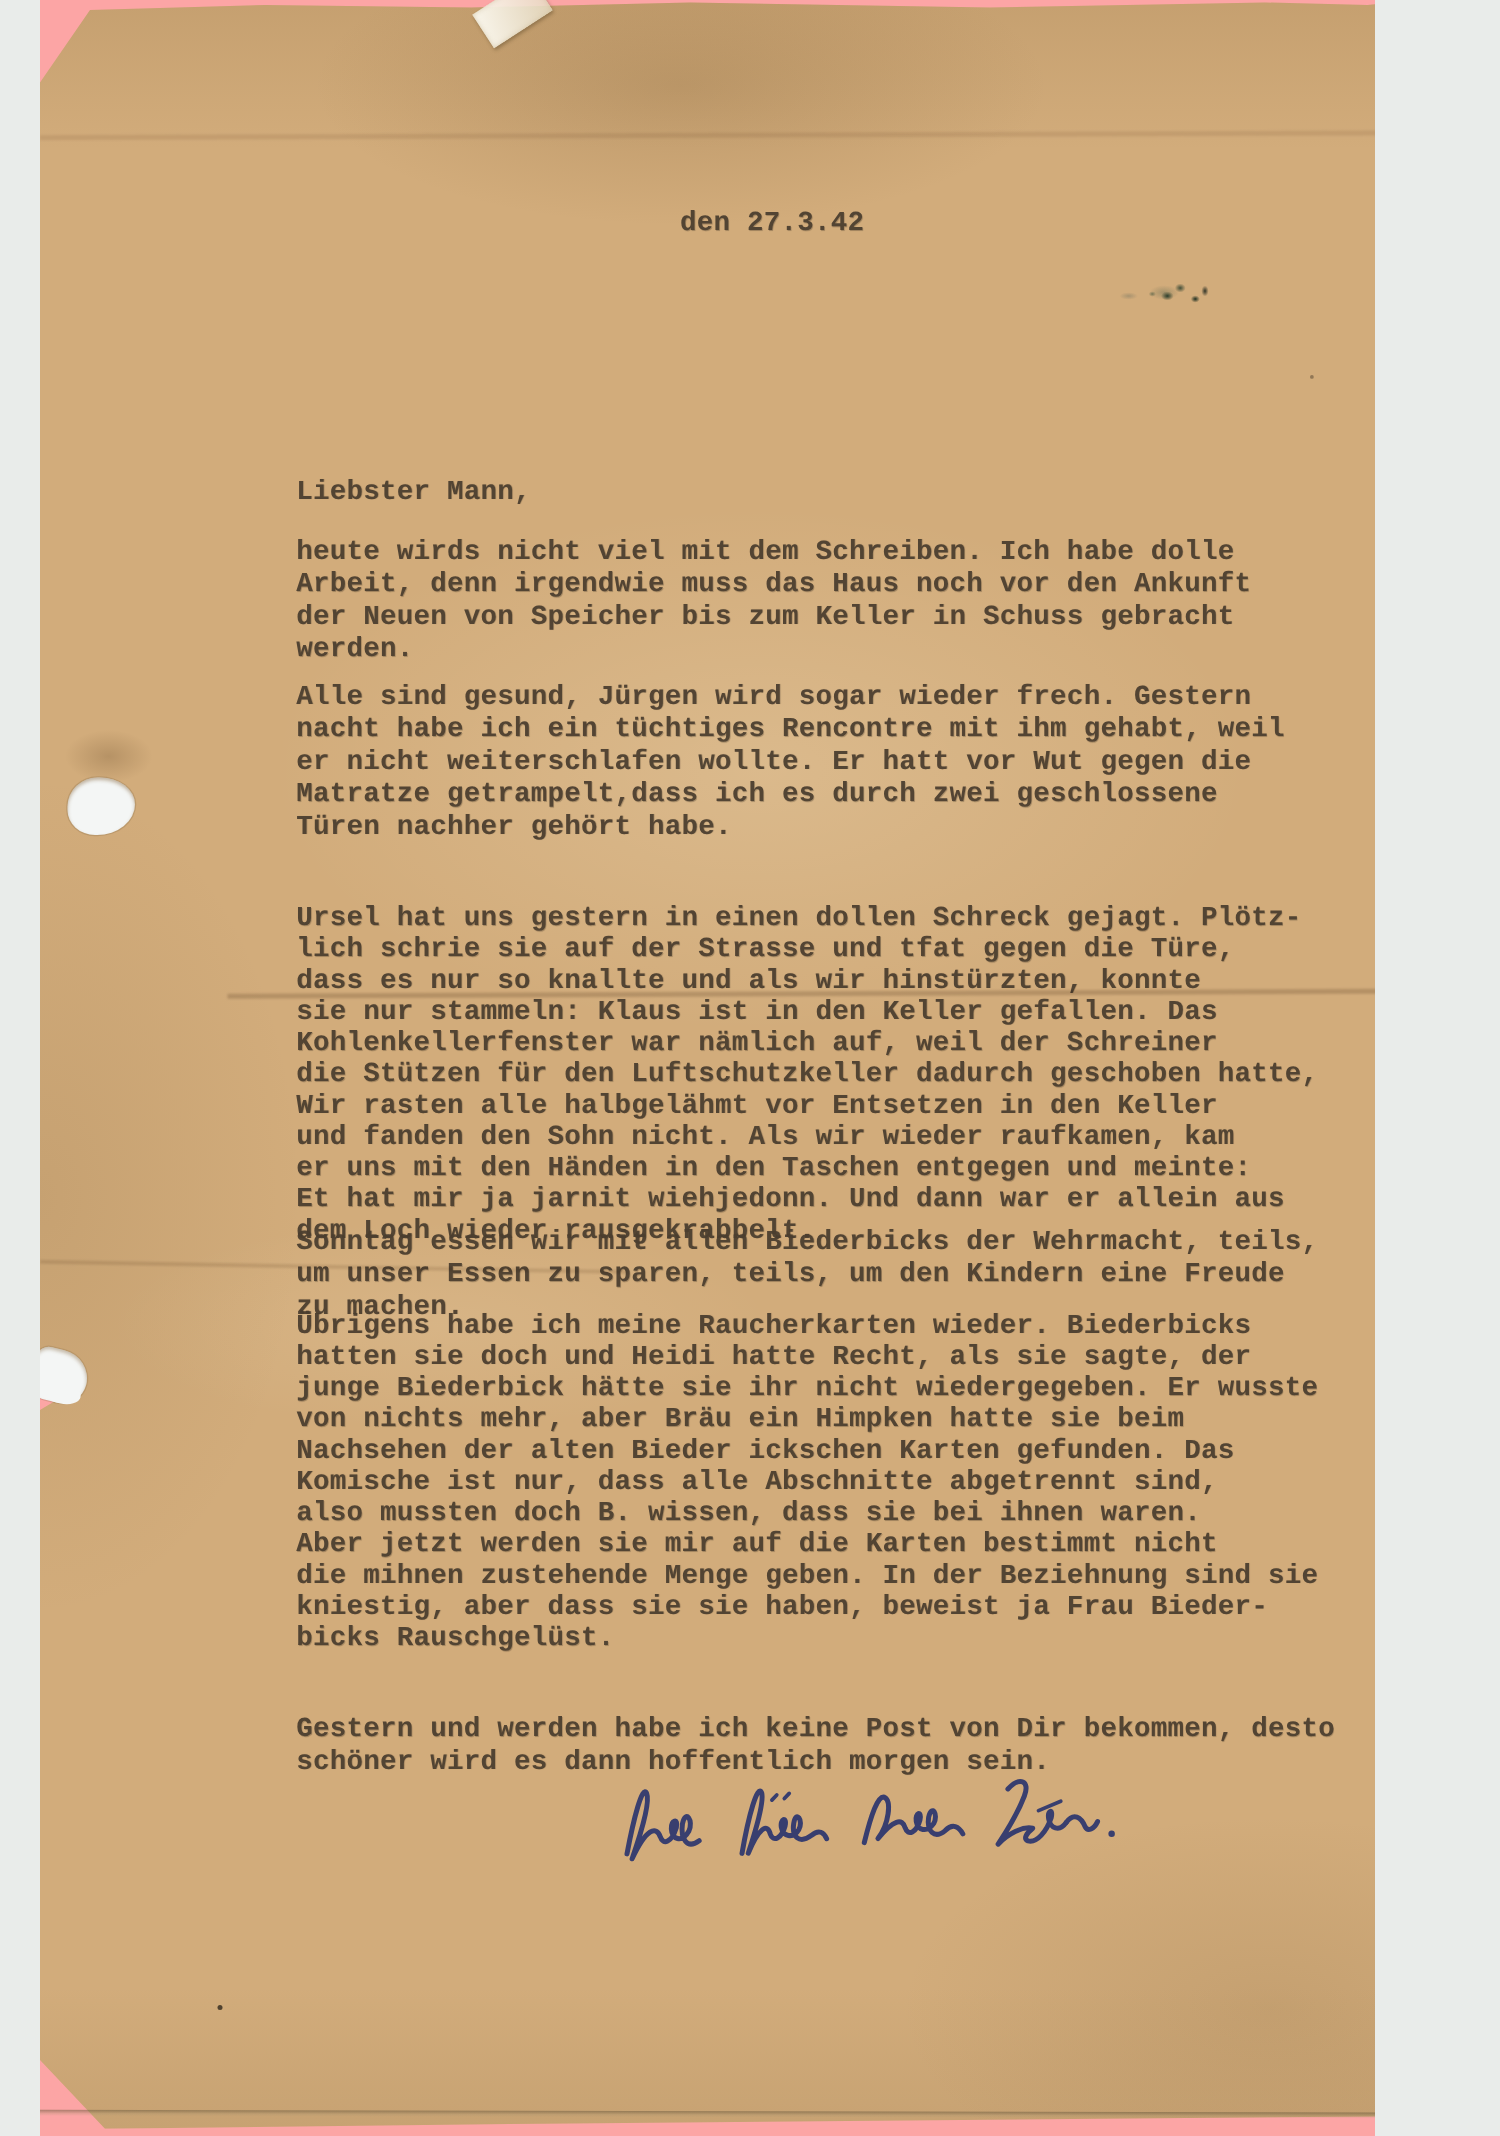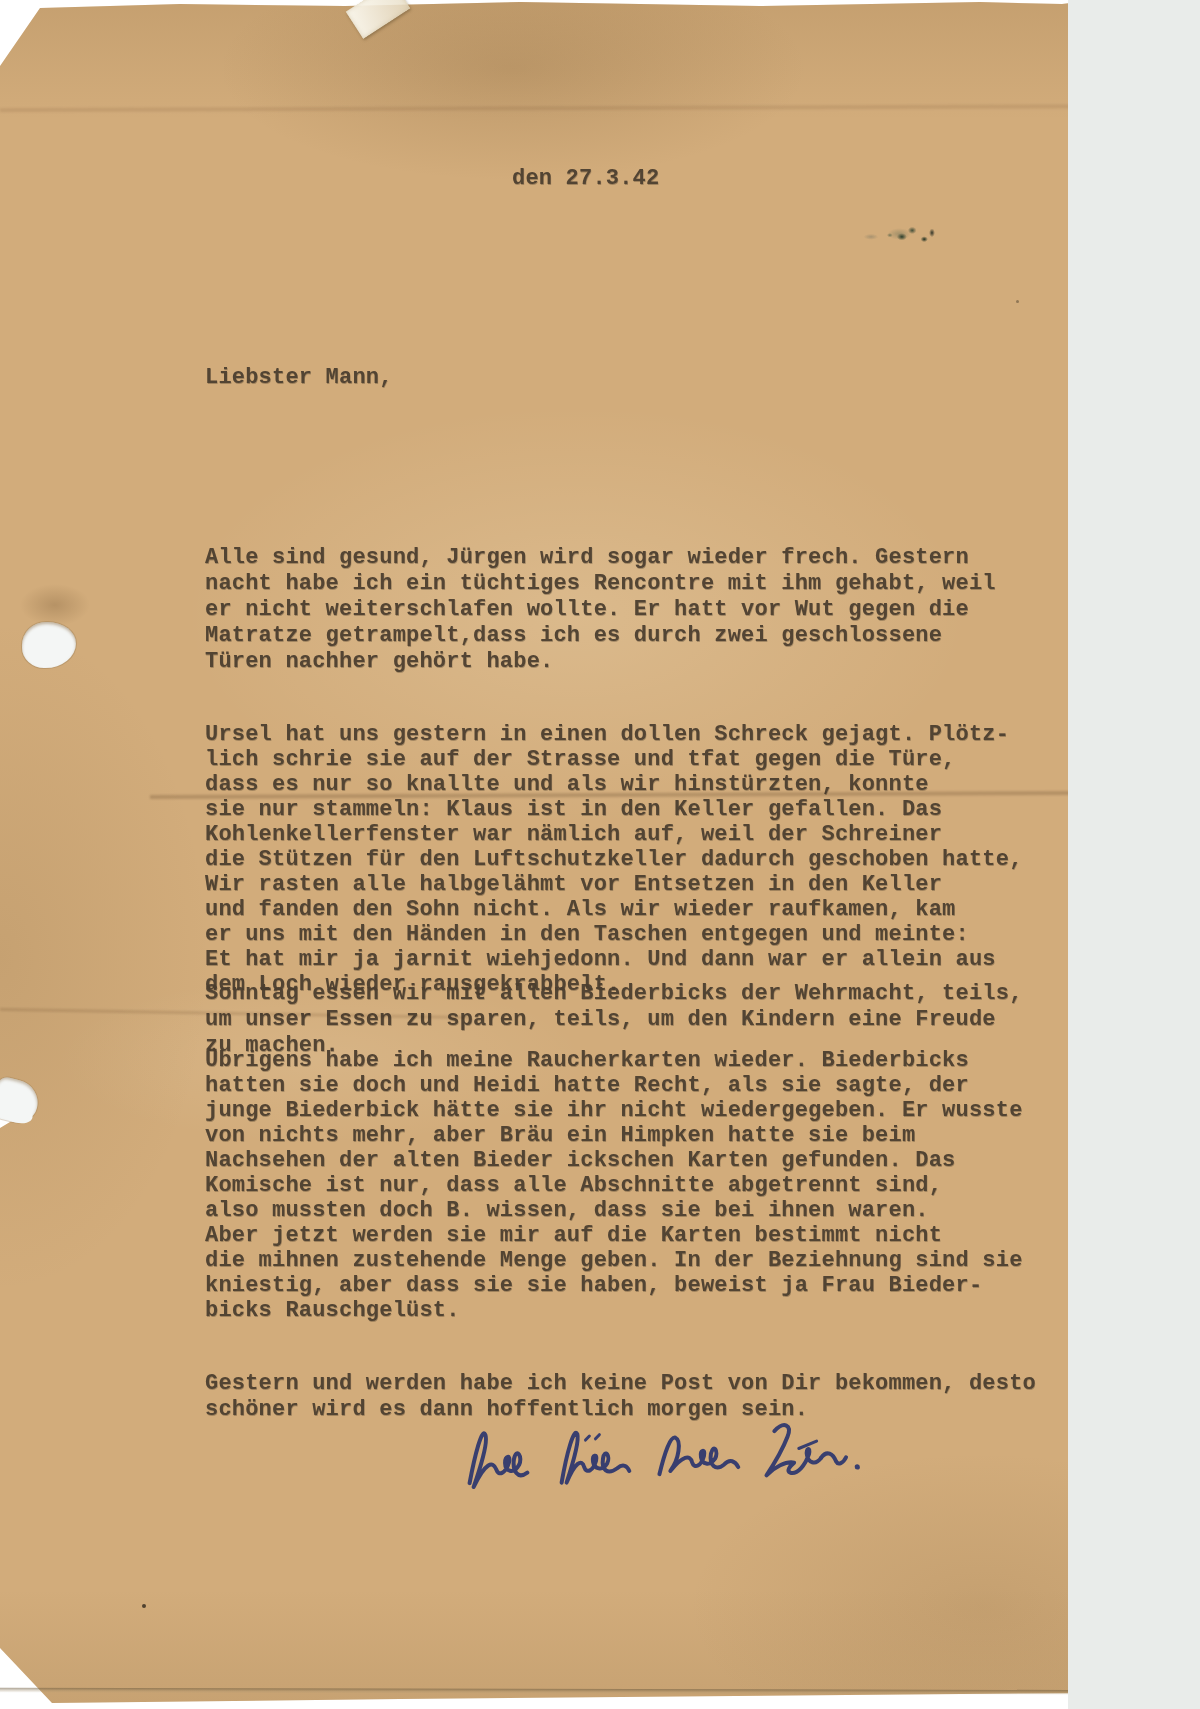--- a/index.html
+++ b/index.html
@@ -1,17 +1,17 @@
 <!DOCTYPE html>
 <html><head>
 <meta charset="utf-8">
 <style>
   html,body{margin:0;padding:0;background:#e9ecea;}
-  .stage{position:relative;width:1068px;height:1709px;background:#ffffff;overflow:hidden;
-         font-family:"Liberation Mono",monospace;}
+  .stage{position:relative;width:1068px;height:1709px;background:#fca5a5;overflow:hidden;
+         font-family:"Liberation Mono",monospace;margin-left:32px;}
   
   .paper{position:absolute;inset:0;background:#d2ac7b;
     clip-path:polygon(40px 8px,180px 4px,345px 6px,520px 2px,760px 6px,980px 2px,1062px 4px,
       1100px 0px,1118px 26px,1146px 62px,1170px 100px,1192px 136px,1200px 150px,
       1200px 1692px,400px 1699px,52px 1703px,0px 1648px,
       0px 1128px,20px 1116px,8px 1106px,26px 1096px,0px 1088px,0px 66px);}
   .paper::before{content:"";position:absolute;inset:0;
     background:
       radial-gradient(420px 160px at 48% 4%, rgba(120,88,48,.22), transparent 70%),
       radial-gradient(560px 300px at 54% 36%, rgba(255,240,208,.20), transparent 70%),
@@ -59,21 +59,21 @@
   .speck{position:absolute;border-radius:50%;background:#50422f;}
   .speck.s1{left:142px;top:1604px;width:4px;height:4px;}
   .speck.s2{left:1121px;top:1035px;width:3px;height:6px;transform:rotate(18deg);border-radius:40%;}
   .speck.s3{left:1016px;top:300px;width:3px;height:3px;opacity:.5;}
   
   .typed{position:absolute;left:205px;white-space:pre;z-index:20;
     font:700 22px/26px "Liberation Mono",monospace;color:#4b3e2f;letter-spacing:.2px;
     text-shadow:.5px .5px .6px rgba(60,48,35,.35);opacity:.94;}
   .lh25{line-height:25px;}
   .date{left:512px;top:166px;}
-  .salutation{top:365px;font-family:Liberation Mono, monospace;}
+  .salutation{top:381px;font-family:Liberation Mono, monospace;}
   .p0{top:429px;} .p1{top:545px;} .p2{top:722px;}
   .p3{top:981px;} .p4{top:1048px;} .p5{top:1371px;}
   
   .signature{position:absolute;left:455px;top:1408px;width:420px;height:100px;
     transform:rotate(-1.5deg);z-index:25;}
   .sig-text{position:absolute;left:0;top:0;opacity:0;font:22px "Liberation Mono",monospace;}
 </style>
 </head>
 <body>
 
@@ -91,20 +91,24 @@
   <div class="crease c3"></div>
   <div class="speck s1"></div>
   <div class="speck s2"></div>
   <div class="speck s3"></div>
   <div class="bottom-shadow"></div>
 
   <div class="typed date">den 27.3.42</div>
 
   <div class="typed salutation">Liebster Mann,</div>
 
+  <div class="typed p0">heute wirds nicht viel mit dem Schreiben. Ich habe dolle
+Arbeit, denn irgendwie muss das Haus noch vor den Ankunft
+der Neuen von Speicher bis zum Keller in Schuss gebracht
+werden.</div>
   <div class="typed p1">Alle sind gesund, Jürgen wird sogar wieder frech. Gestern
 nacht habe ich ein tüchtiges Rencontre mit ihm gehabt, weil
 er nicht weiterschlafen wollte. Er hatt vor Wut gegen die
 Matratze getrampelt,dass ich es durch zwei geschlossene
 Türen nachher gehört habe.</div>
   <div class="typed lh25 p2">Ursel hat uns gestern in einen dollen Schreck gejagt. Plötz-
 lich schrie sie auf der Strasse und tfat gegen die Türe,
 dass es nur so knallte und als wir hinstürzten, konnte
 sie nur stammeln: Klaus ist in den Keller gefallen. Das
 Kohlenkellerfenster war nämlich auf, weil der Schreiner

